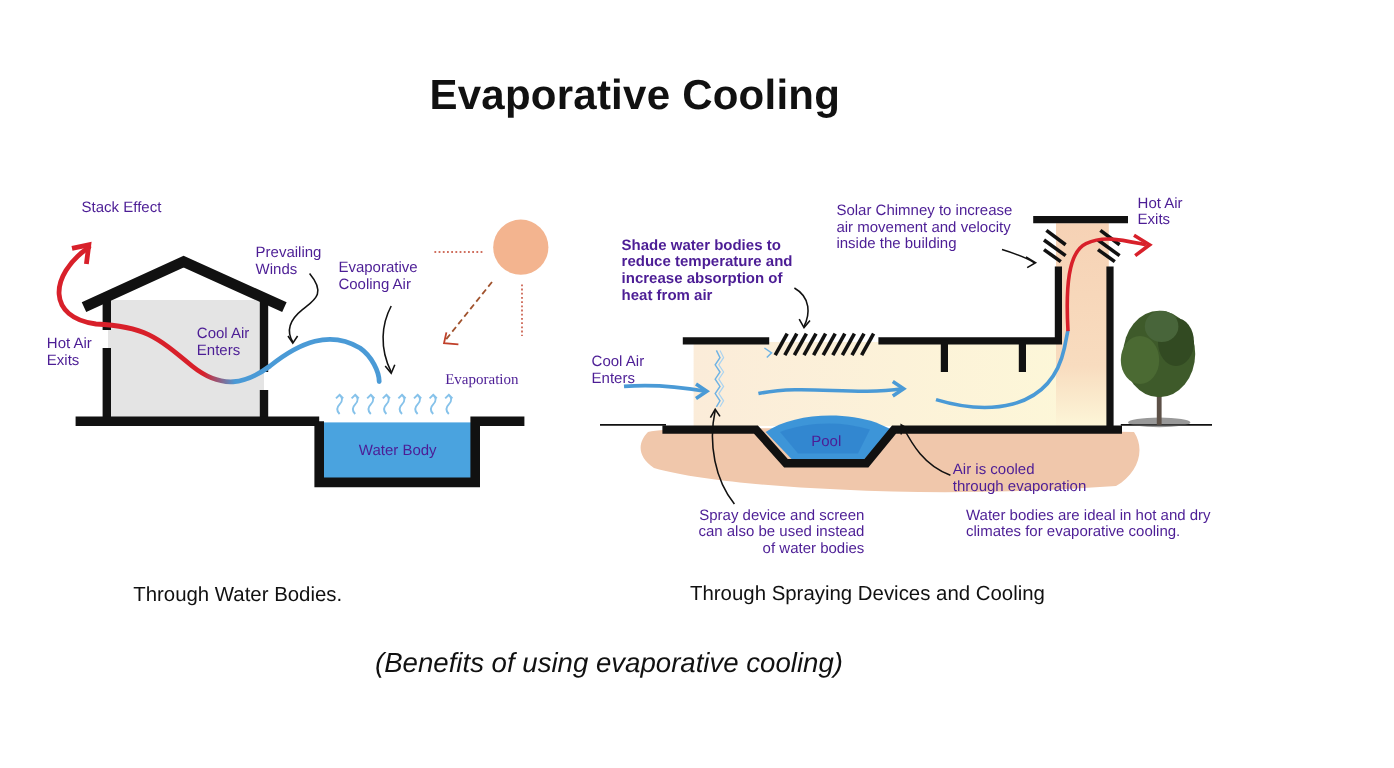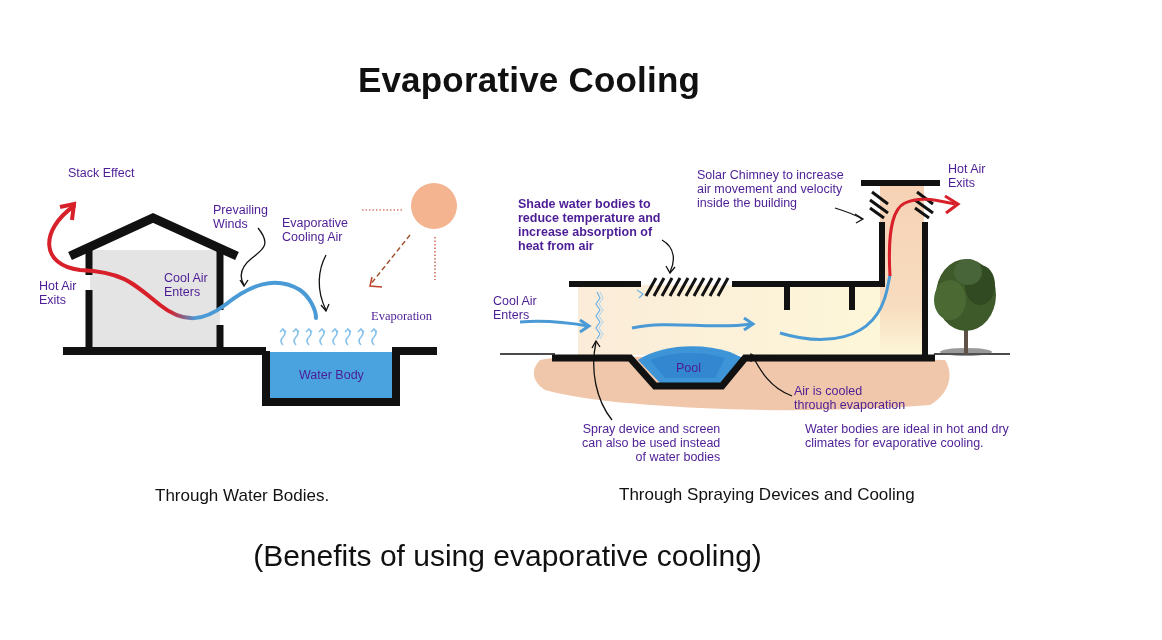--- a/index.html
+++ b/index.html
@@ -1,21 +1,21 @@
 <!DOCTYPE html>
 <html><head>
 <meta charset="utf-8">
 <style>
   html,body{margin:0;padding:0;background:#ffffff;}
   body{width:1162px;height:640px;position:relative;overflow:hidden;font-family:"Liberation Sans",sans-serif;color:#111;}
   .abs{position:absolute;}
   .title{left:0;width:1058px;top:60px;text-align:center;font-size:35px;font-weight:bold;letter-spacing:0.2px;}
   .lbl{font-size:12.5px;line-height:14px;color:#4c1d95;white-space:pre;}
-  .cap{font-size:17px;color:#111;margin-left:44px;}
-  .sub{left:0;width:1015px;top:539px;text-align:center;font-size:30px;}
+  .cap{font-size:17px;color:#111;}
+  .sub{left:0;width:1015px;top:539px;text-align:center;font-size:23px;font-style:italic;}
   svg{position:absolute;left:0;top:0;}
 </style>
 </head>
 <body>
 
 <div class="abs title">Evaporative Cooling</div>
 
 <svg width="1162" height="640">
   <defs>
     <linearGradient id="hotcool" x1="0" y1="0" x2="1" y2="0">

